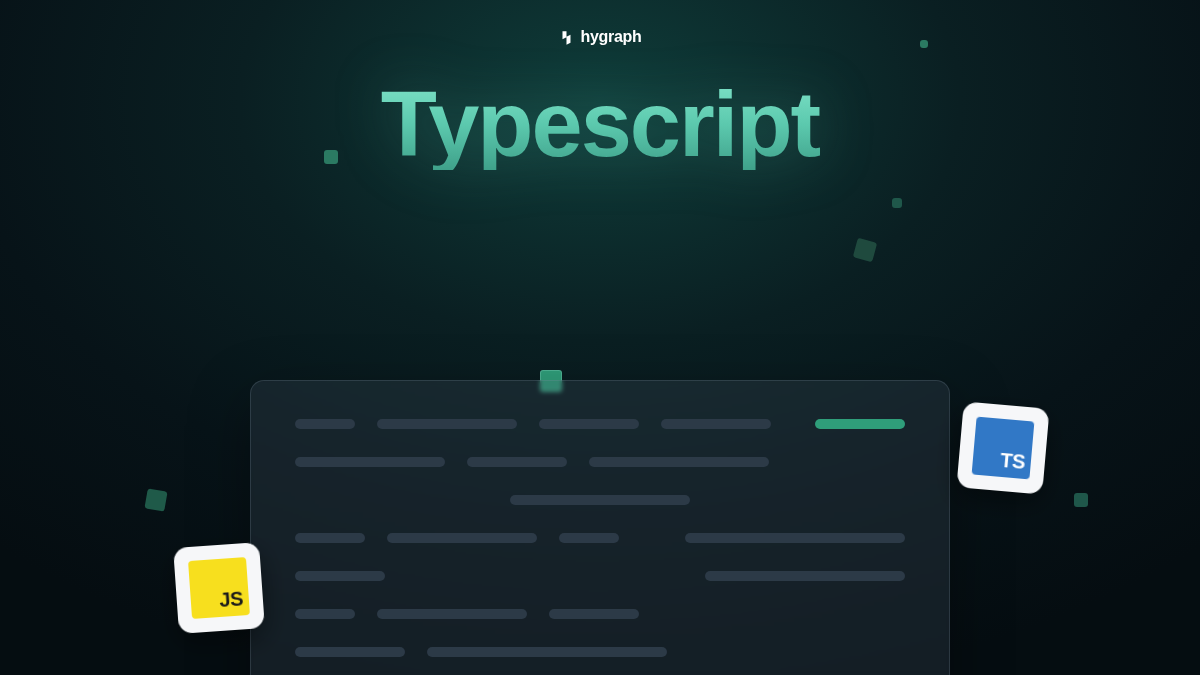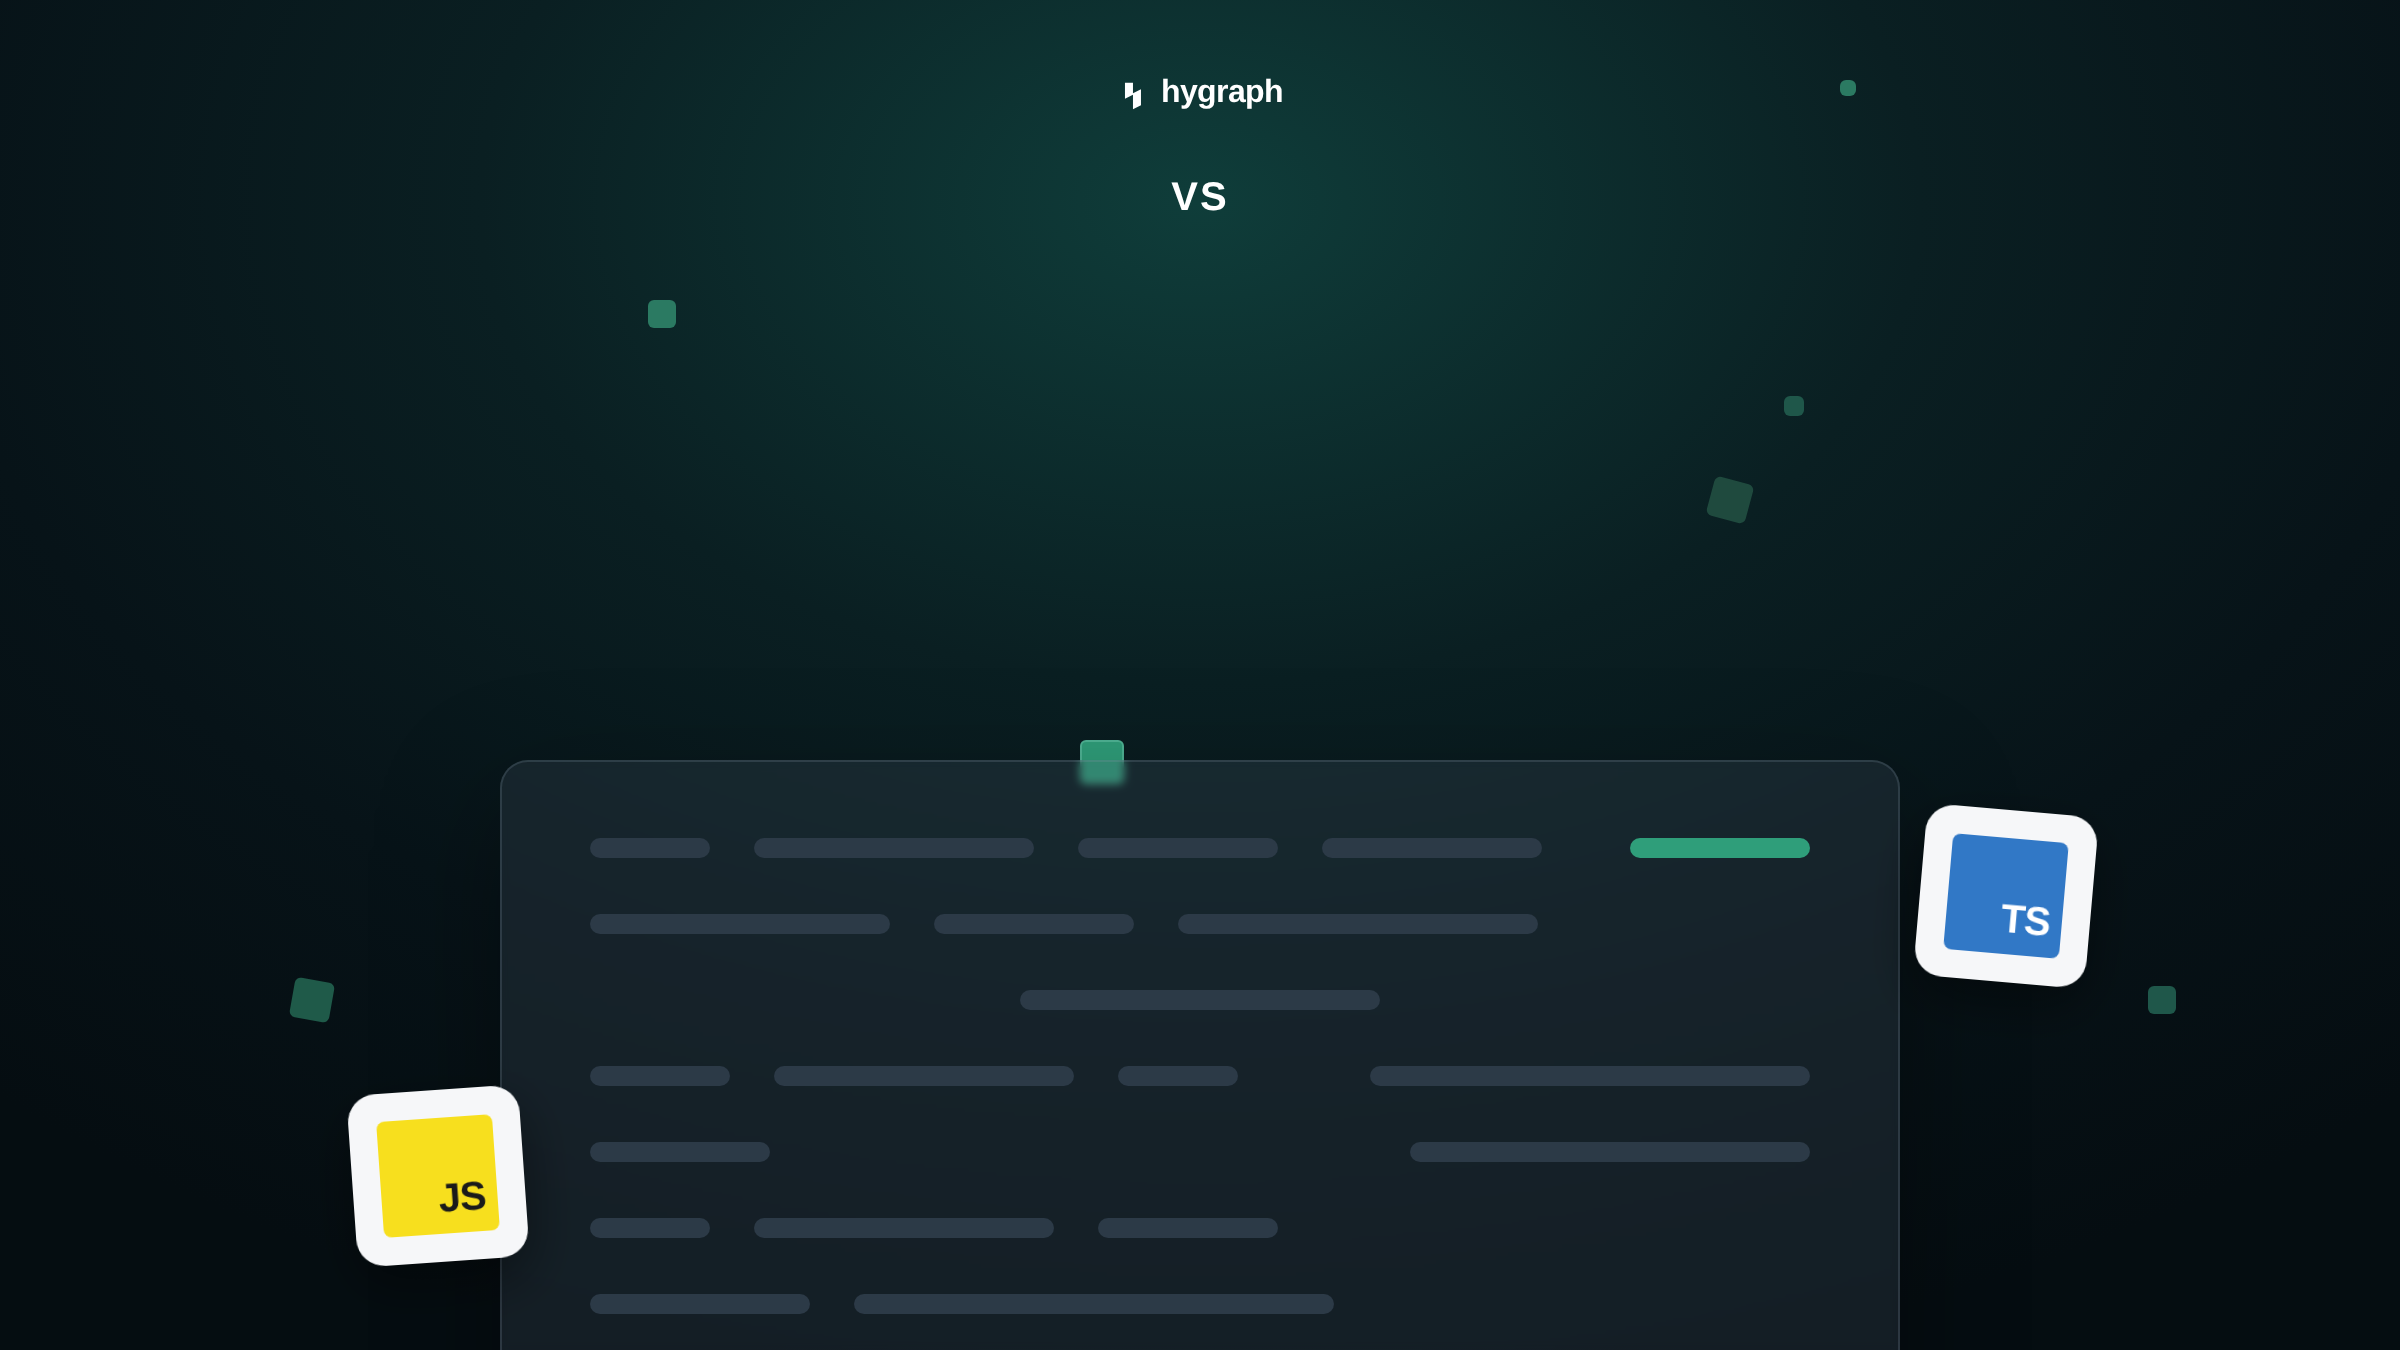--- a/index.html
+++ b/index.html
@@ -6,21 +6,21 @@
 body {
   width: 1200px;
   height: 675px;
   background: radial-gradient(ellipse 900px 600px at 50% 15%, #0f3d3a 0%, #0a1f22 40%, #071318 70%, #050d11 100%);
   font-family: -apple-system, BlinkMacSystemFont, "Segoe UI", Helvetica, Arial, sans-serif;
   overflow: hidden;
   position: relative;
 }
 .brand {
   position: absolute;
-  top: 38px;
+  top: 28px;
   left: 50%;
   transform: translateX(-50%);
   display: flex;
   align-items: flex-end;
   gap: 6px;
   color: #fff;
 }
 .brand-icon {
   width: 16px;
   height: 16px;
@@ -125,21 +125,21 @@
 <body>
 
 <div class="brand">
   <svg class="brand-icon" viewBox="0 0 24 24" fill="none">
     <path d="M6 2 L6 14 L12 11 L12 22 L18 19 L18 7 L12 10 L12 2 Z" fill="#fff"></path>
   </svg>
   <span class="brand-text">hygraph</span>
 </div>
 
 <div class="title-stack">
-  <div class="title-vs">VS</div>
+  <div class="title-word">Typescript</div>
 </div>
 
 <div class="square sq1"></div>
 <div class="square sq2"></div>
 <div class="square sq3"></div>
 <div class="square sq4"></div>
 <div class="square sq5"></div>
 <div class="square sq6"></div>
 <div class="square sq7"></div>
 

